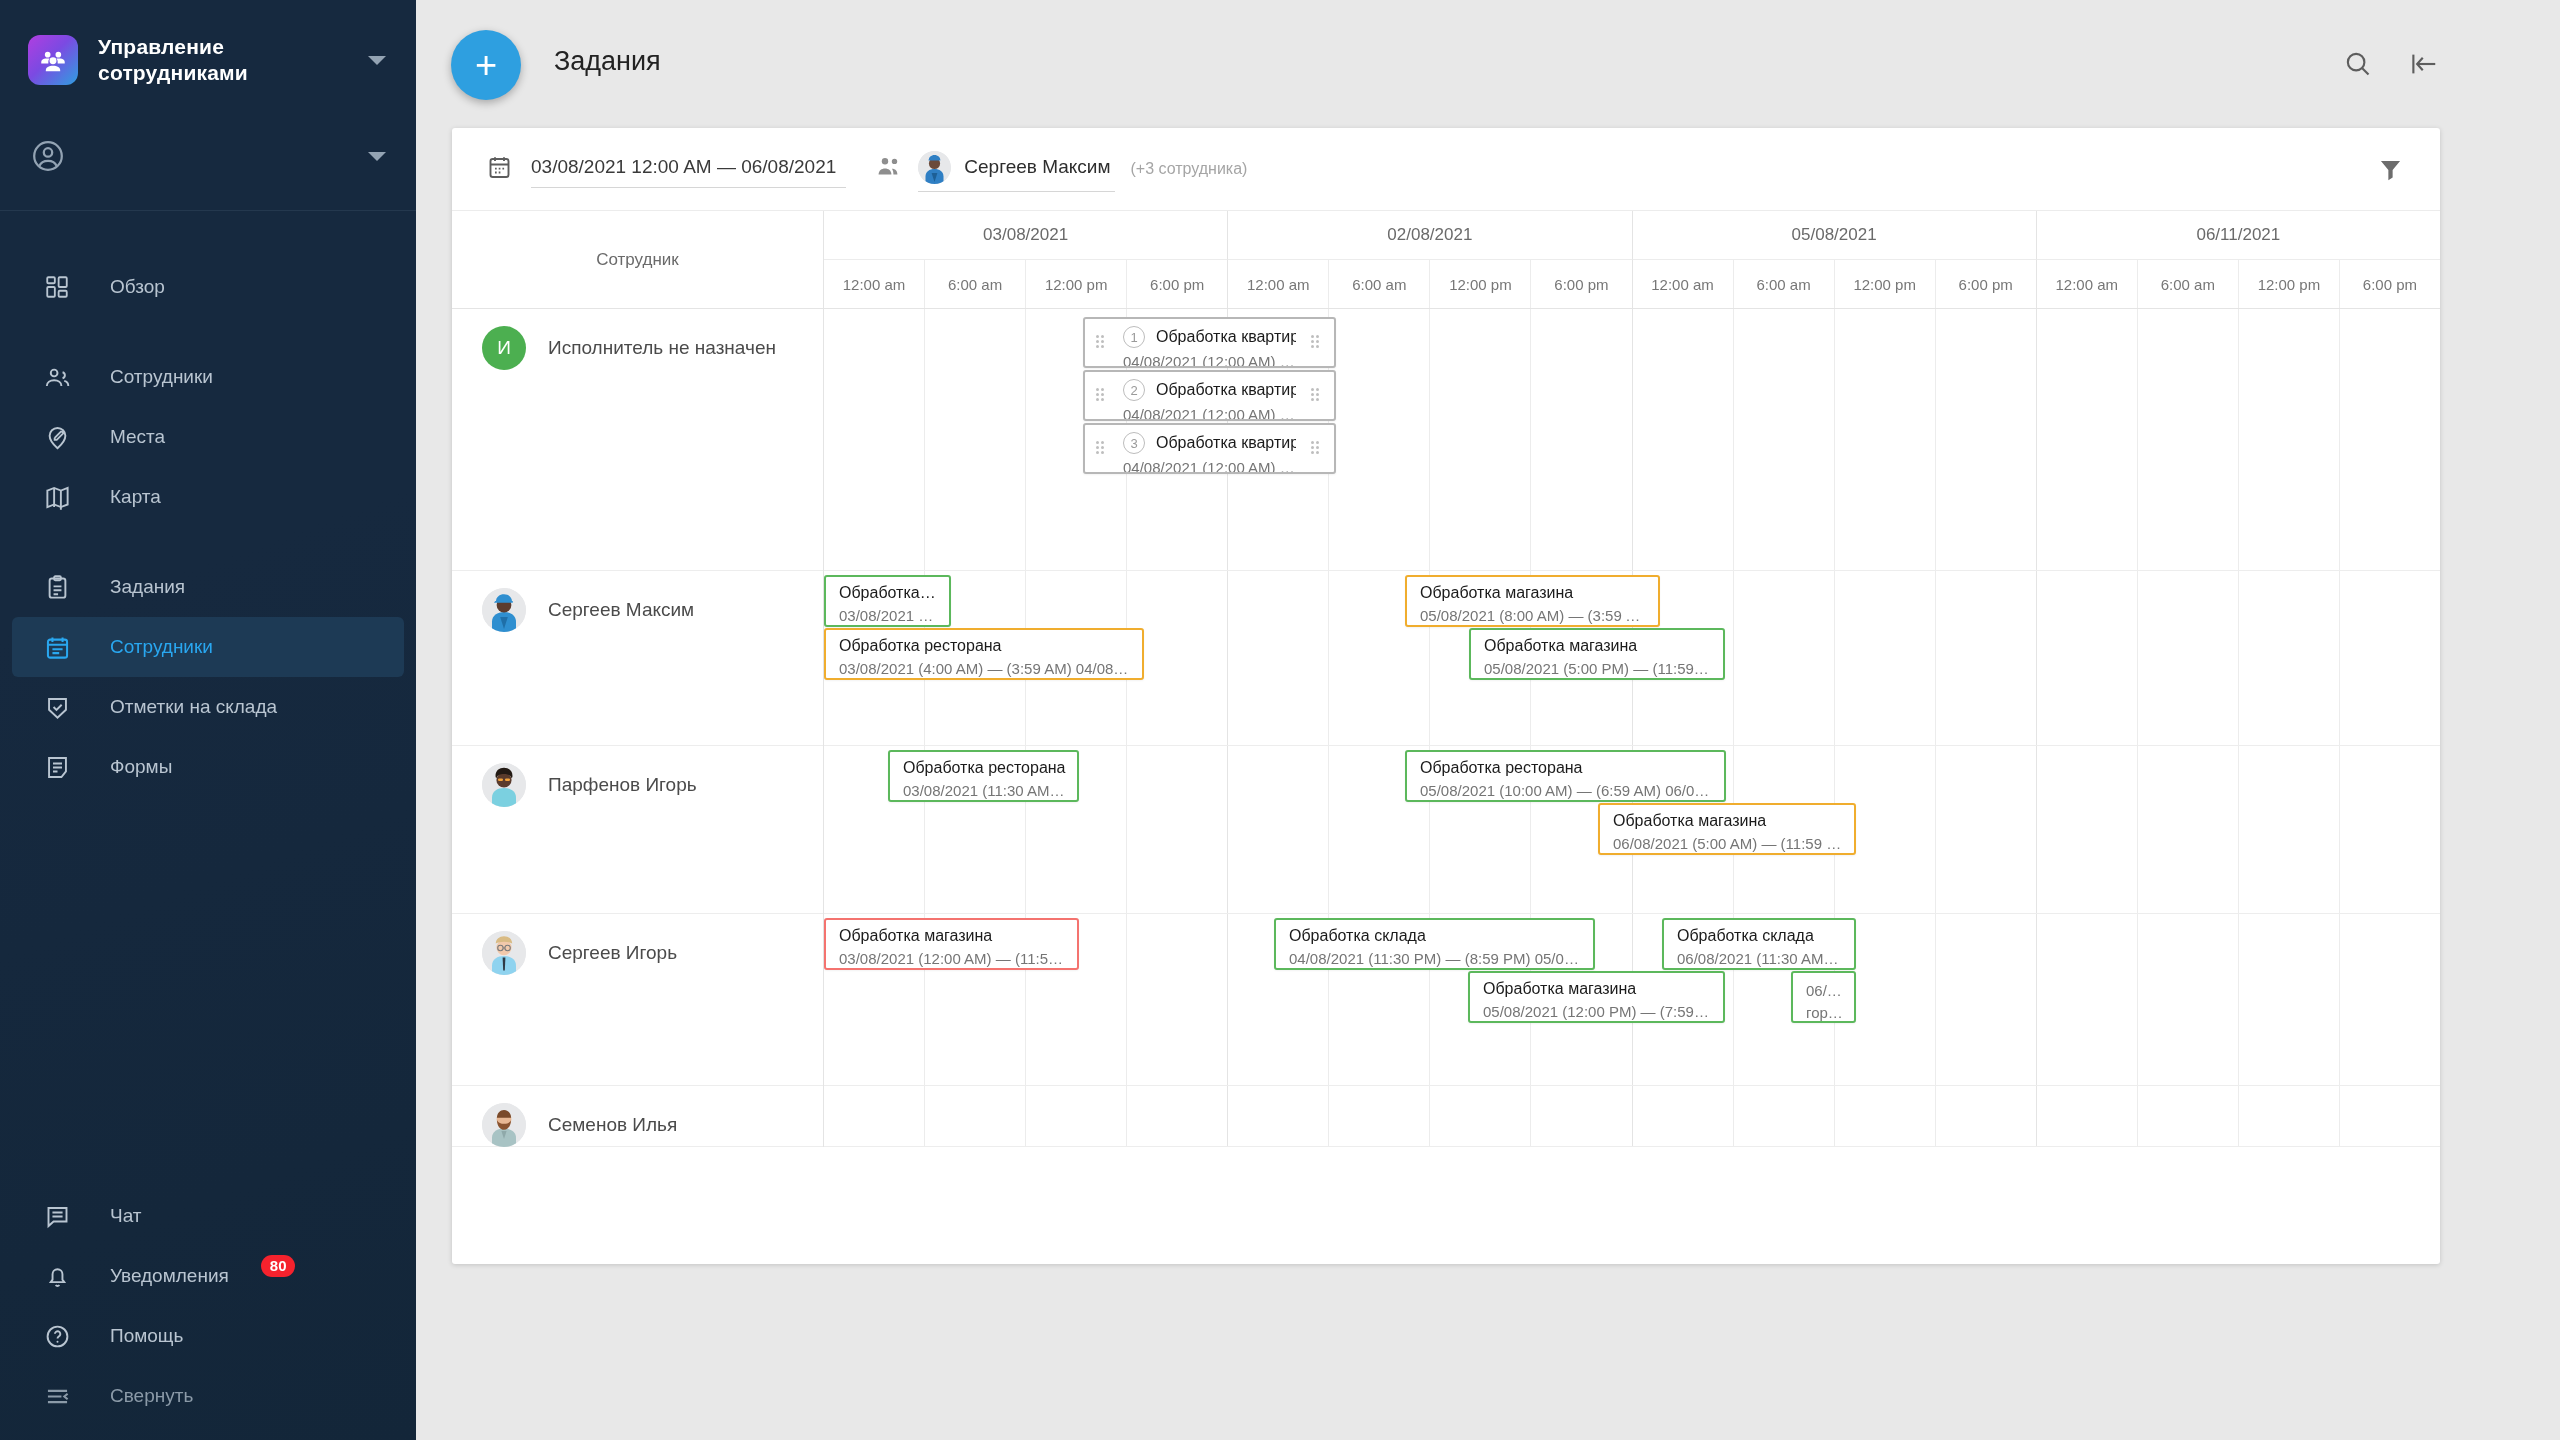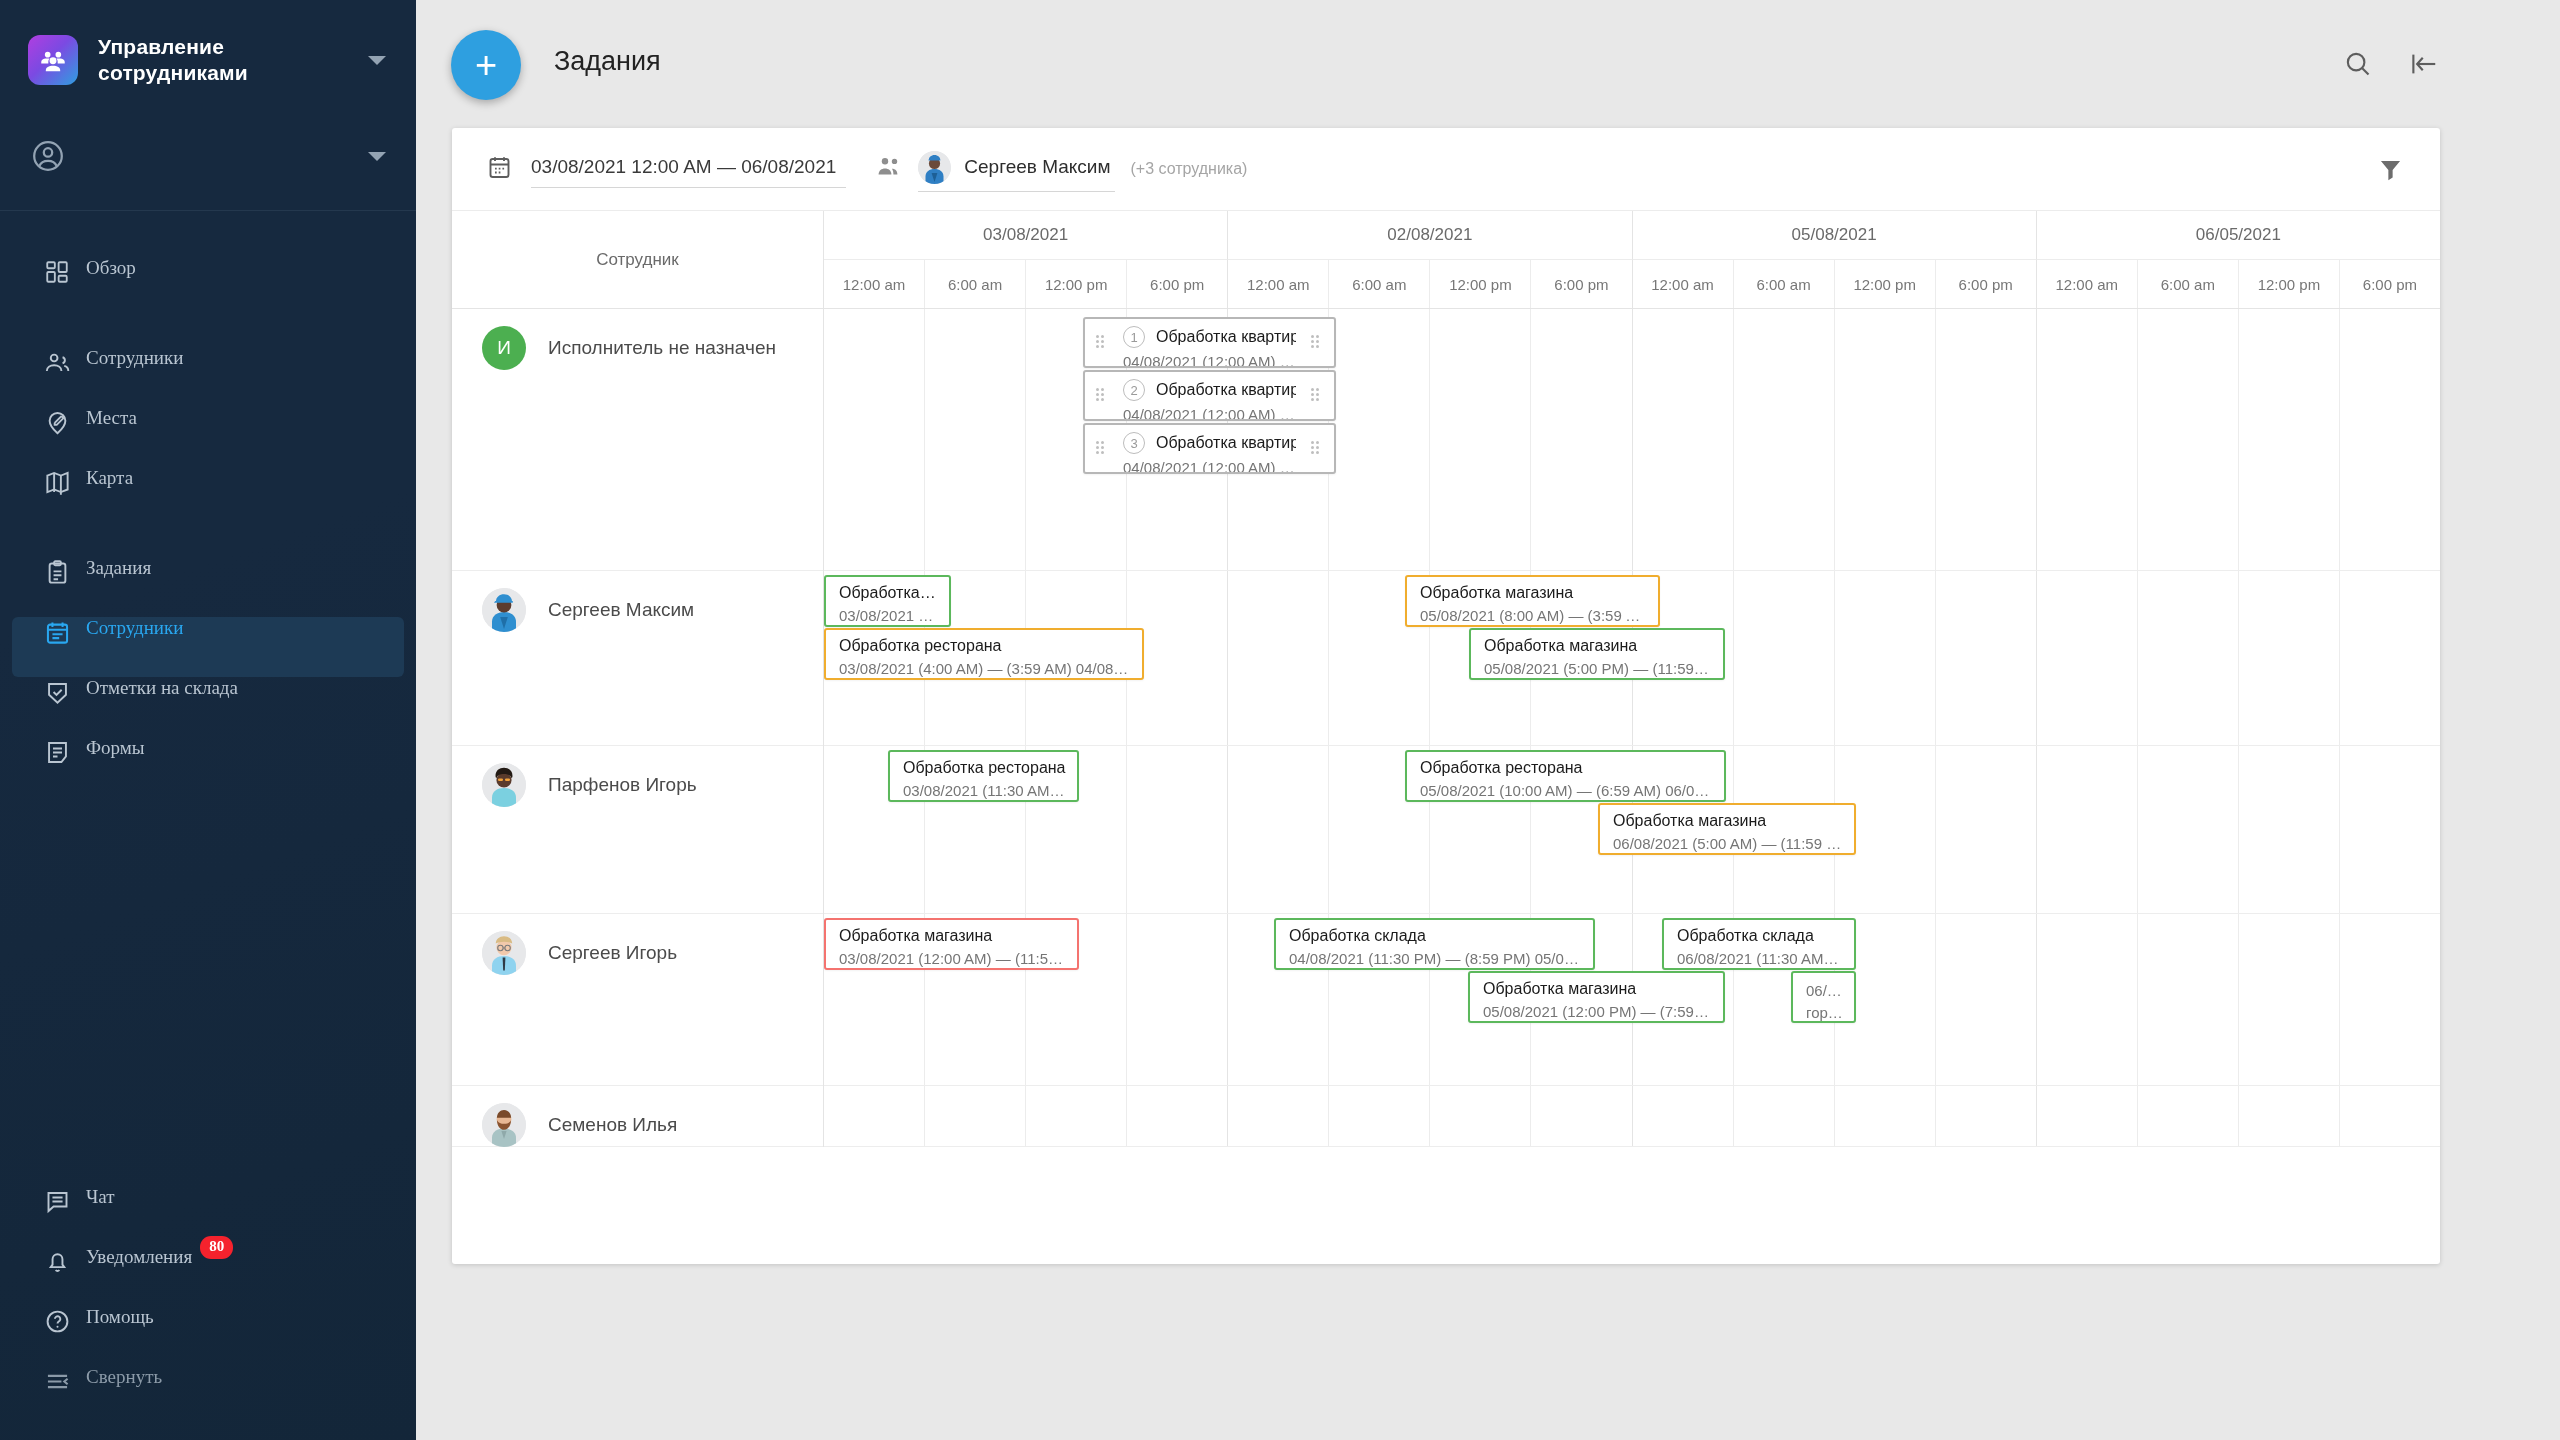--- a/index.html
+++ b/index.html
@@ -35,24 +35,24 @@
   .user-row {
     display: flex; align-items: center; gap: 20px;
     padding: 6px 30px 6px 30px; height: 72px;
   }
   .user-row .avatar-ic { width: 36px; height: 36px; flex: 0 0 36px; }
   .user-spacer { flex: 1; }
   .divider { height: 1px; background: #24384e; margin: 18px 0 0 0; }
 
   .nav { margin-top: 12px; }
   .nav-item {
-    display: flex; align-items: flex-start; gap: 14px;
+    display: flex; align-items: center; gap: 38px;
     height: 60px; padding: 0 30px; margin: 0 12px;
     border-radius: 6px; color: #b9c5d1; font-size: 19px;
-    cursor: pointer; position: relative; font-family: Liberation Serif, serif;
+    cursor: pointer; position: relative;
   }
   .nav-item .ico { width: 30px; height: 30px; flex: 0 0 30px;
     display: flex; align-items: center; justify-content: center; }
   .nav-item.active { background: #1d3a55; color: #29a7f0; }
   .nav-item.active .ico svg { stroke: #29a7f0; }
   .nav-gap { height: 34px; }
   .nav-gap-sm { height: 30px; }
 
   .nav-bottom { position: absolute; left: 0; right: 0; bottom: 14px; }
   .badge {
@@ -436,21 +436,21 @@
       </div>
 
       <div class="tl">
         <div class="tl-head">
           <div class="tl-head-left">Сотрудник</div>
           <div class="tl-head-right">
             <div class="day-row" id="day-row">
                 <div class="day-cell">03/08/2021</div>
                 <div class="day-cell">02/08/2021</div>
                 <div class="day-cell">05/08/2021</div>
-                <div class="day-cell">06/05/2021</div>
+                <div class="day-cell">06/11/2021</div>
               </div>
             <div class="hour-row" id="hour-row">
                 <div class="hour-cell">12:00 am</div>
                 <div class="hour-cell">6:00 am</div>
                 <div class="hour-cell">12:00 pm</div>
                 <div class="hour-cell day-end">6:00 pm</div>
                 <div class="hour-cell">12:00 am</div>
                 <div class="hour-cell">6:00 am</div>
                 <div class="hour-cell">12:00 pm</div>
                 <div class="hour-cell day-end">6:00 pm</div>

